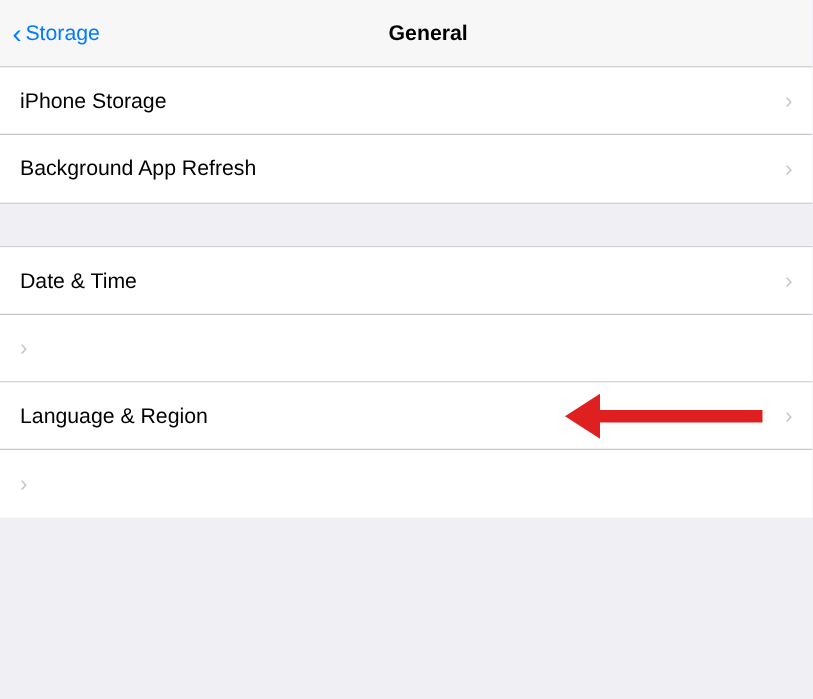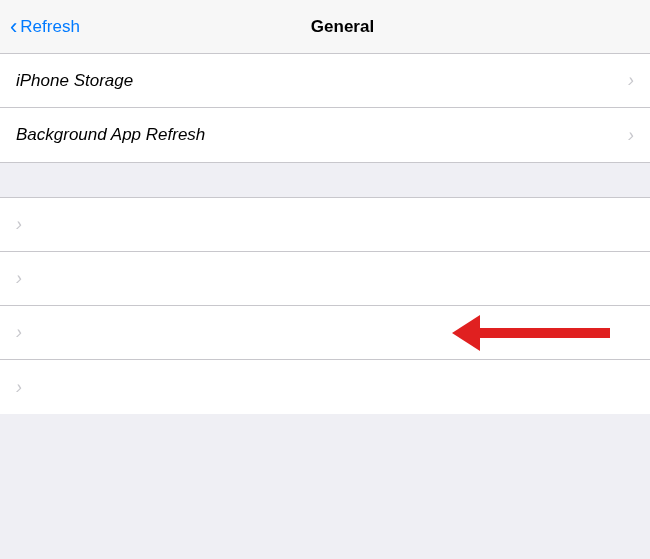--- a/index.html
+++ b/index.html
@@ -59,21 +59,20 @@
     .list-item {
       display: flex;
       align-items: center;
       justify-content: space-between;
       padding: 0 16px;
       height: 54px;
       background-color: #fff;
       border-bottom: 1px solid #c8c7cc;
       cursor: pointer;
       position: relative;
-      font-style: italic;
     }
 
     .list-item:last-child {
       border-bottom: none;
       text-align: right;
     }
 
     .list-item-label {
       font-size: 17px;
       color: #000;
@@ -123,46 +122,48 @@
     .language-region-row {
       position: relative;
     }
   </style>
 </head>
 <body>
 
 <div class="header">
   <a class="header-back">
     <span class="header-back-chevron">‹</span>
-    <span>Refresh</span>
+    <span>Storage</span>
   </a>
   <span class="header-title">General</span>
 </div>
 
 <div class="list-section">
   <div class="list-item">
     <span class="list-item-label">iPhone Storage</span>
     <span class="chevron-right">›</span>
   </div>
   <div class="list-item">
     <span class="list-item-label">Background App Refresh</span>
     <span class="chevron-right">›</span>
   </div>
 </div>
 
 <div class="divider"></div>
 
 <div class="list-section">
   <div class="list-item">
+    <span class="list-item-label">Date &amp; Time</span>
     <span class="chevron-right">›</span>
   </div>
   <div class="list-item">
     <span class="chevron-right">›</span>
   </div>
   <div class="list-item language-region-row">
+    <span class="list-item-label">Language &amp; Region</span>
 
     <div class="arrow-container">
       <div class="red-arrow">
         <div class="arrow-head"></div>
         <div class="arrow-shaft"></div>
       </div>
     </div>
     <span class="chevron-right" style="position:relative;z-index:1;">›</span>
   </div>
   <div class="list-item">

